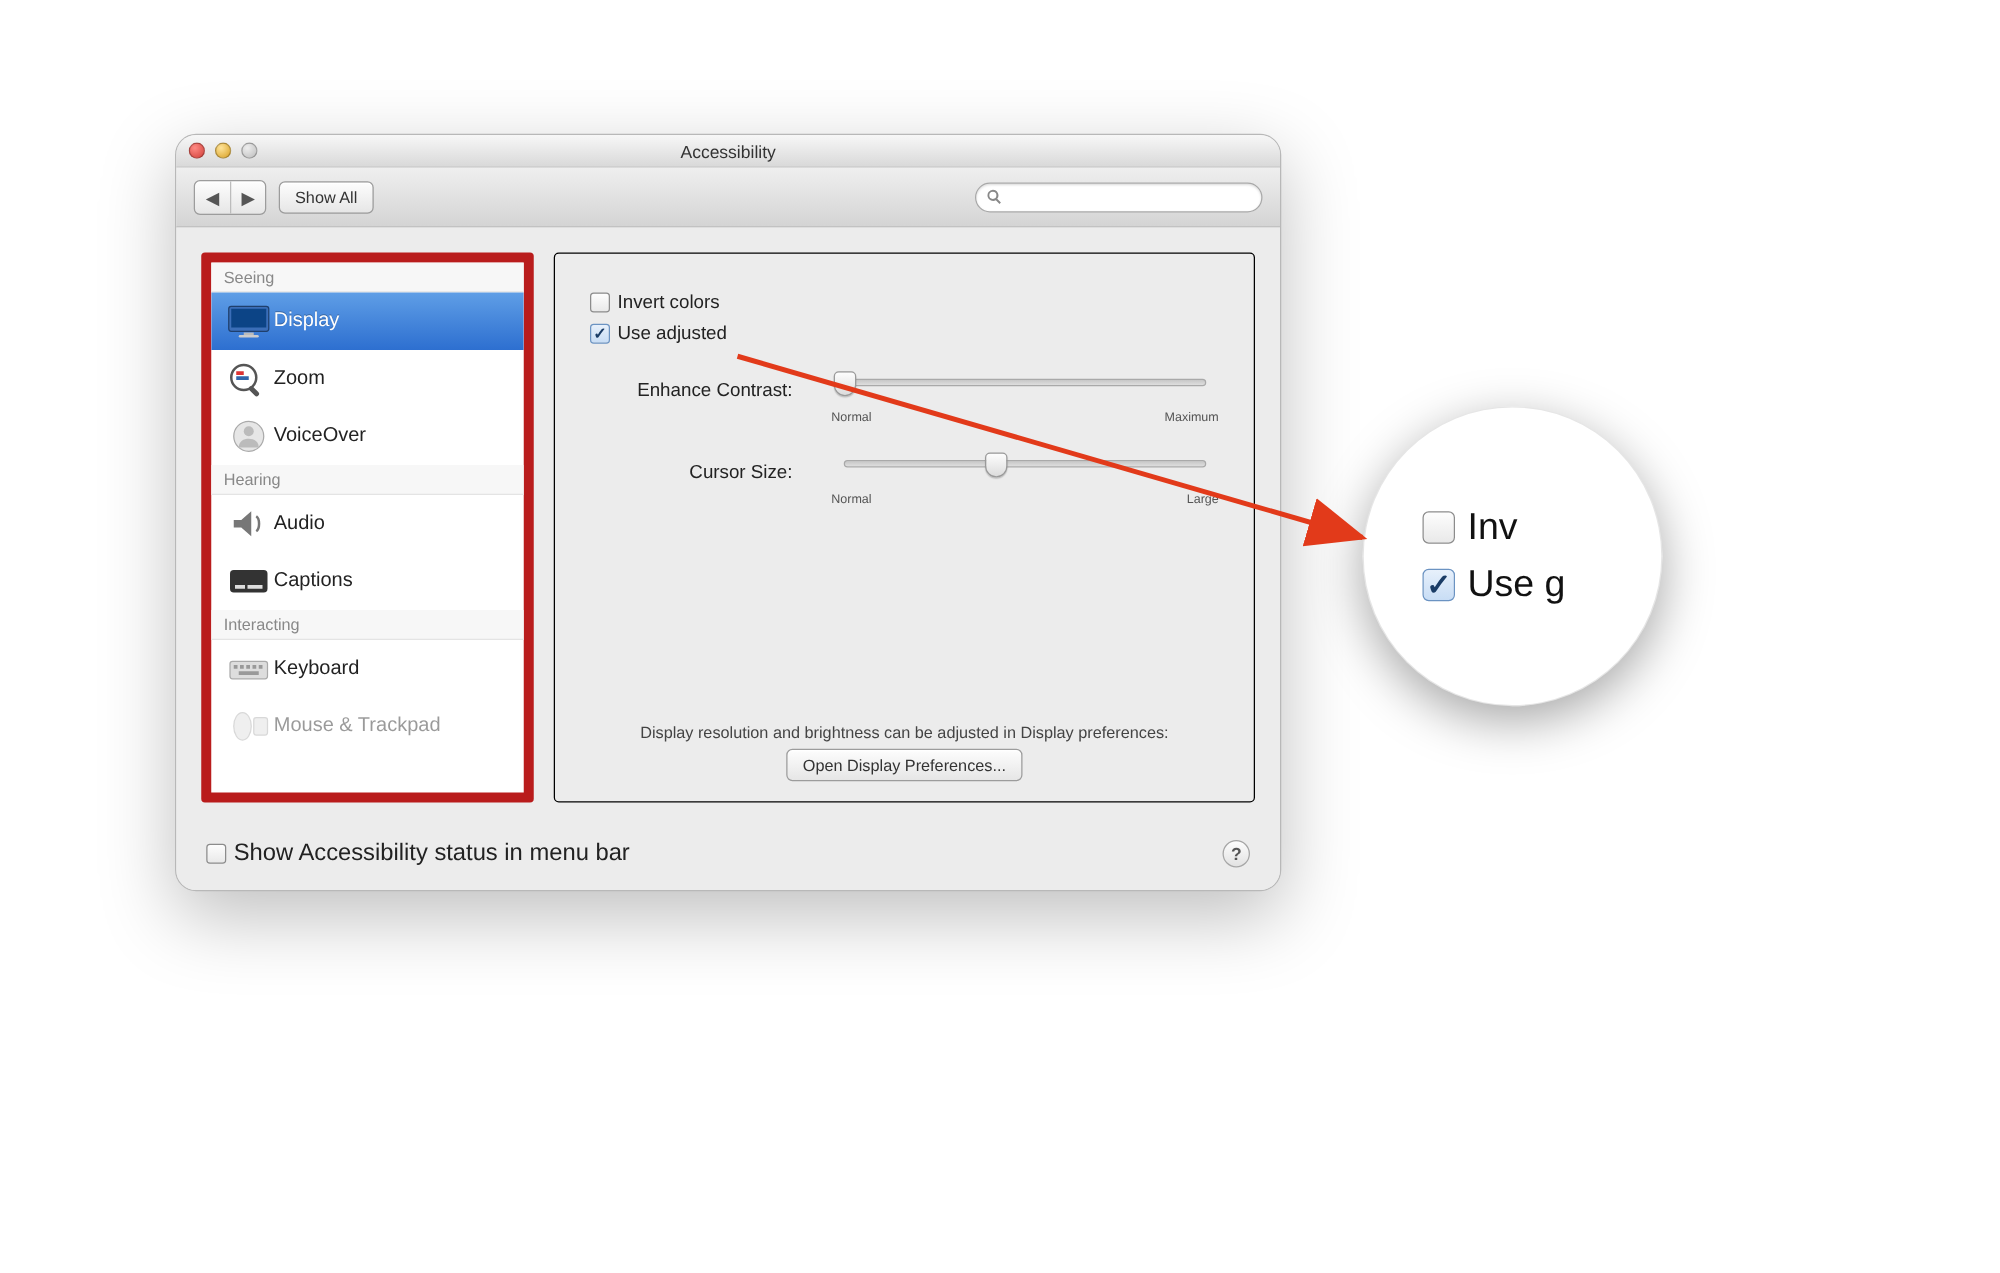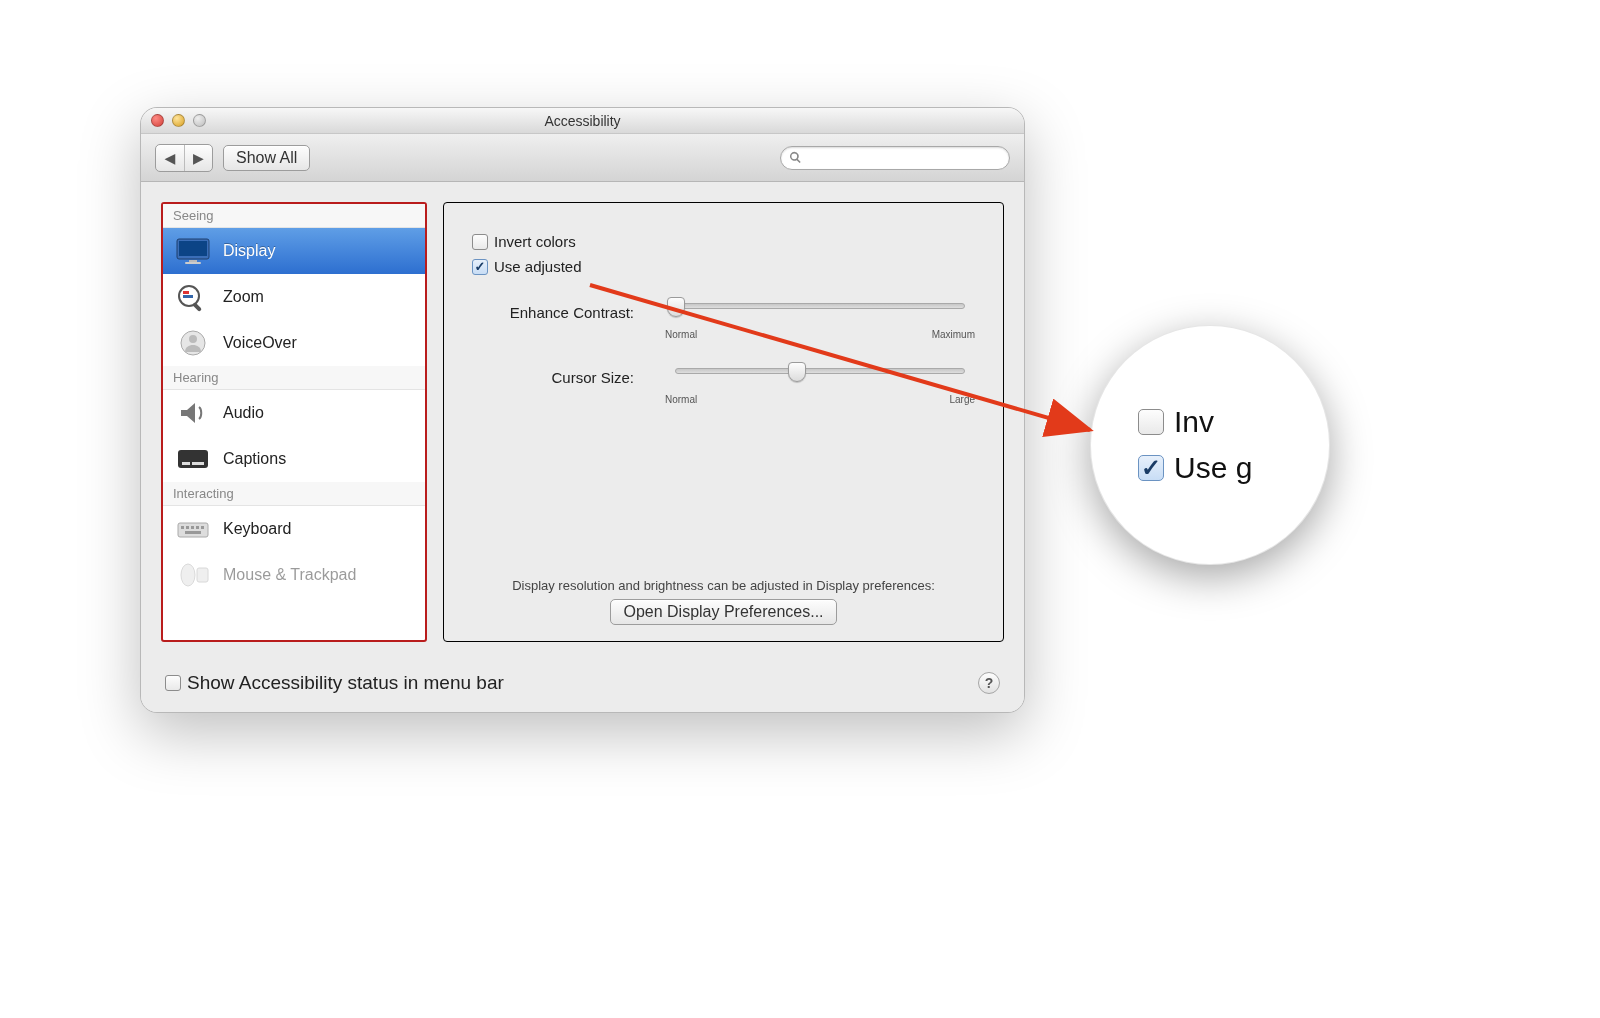--- a/index.html
+++ b/index.html
@@ -69,21 +69,21 @@
     color: #555;
   }
   .nav-seg button + button { border-left: 1px solid #bcbcbc; }
   .btn {
     height: 26px;
     padding: 0 12px;
     border: 1px solid #9c9c9c;
     border-radius: 5px;
     background: linear-gradient(#fdfdfd,#e6e6e6);
     box-shadow: inset 0 1px 0 #fff;
-    font-size: 16px;
+    font-size: 13px;
     color: #333;
     cursor: pointer;
   }
   .spacer { flex: 1; }
   .search {
     width: 230px; height: 24px;
     border-radius: 12px;
     border: 1px solid #a8a8a8;
     background: #fff;
     display: flex; align-items: center; padding: 0 8px; gap: 6px;
@@ -96,35 +96,35 @@
   .body {
     display: flex;
     padding: 20px;
     gap: 16px;
     background: #ececec;
   }
 
   .sidebar {
     width: 277px;
     height: 440px;
-    border: 2px solid #b91c1c;
+    border: 8px solid #b91c1c;
     border-radius: 3px;
     background: #fff;
     overflow: hidden;
     position: relative;
   }
   .sb-header {
     padding: 4px 10px;
     font-size: 13px;
     color: #888;
     background: #f7f7f7;
     border-bottom: 1px solid #e4e4e4;
   }
   .sb-item {
-    display: flex; align-items: center; gap: 12px;
+    display: flex; align-items: center; gap: 2px;
     padding: 8px 12px;
     font-size: 16px;
     color: #222;
     cursor: pointer;
   }
   .sb-item.selected {
     background: linear-gradient(#5f9ee6,#2d6fd0);
     color: #fff;
     text-shadow: 0 -1px 0 rgba(0,0,0,.3);
   }

